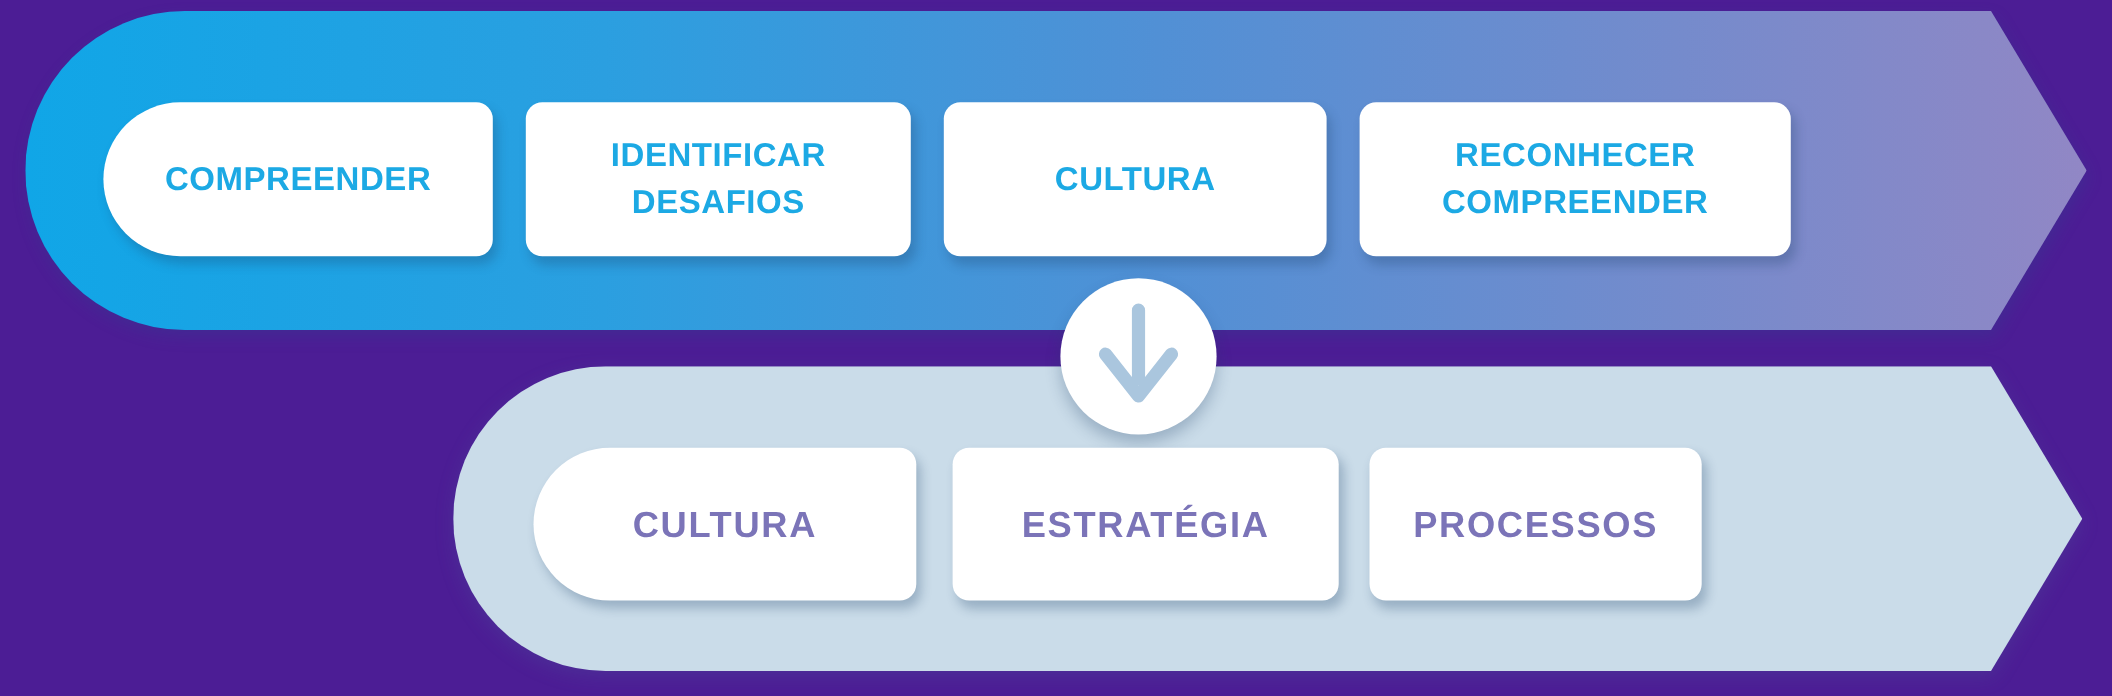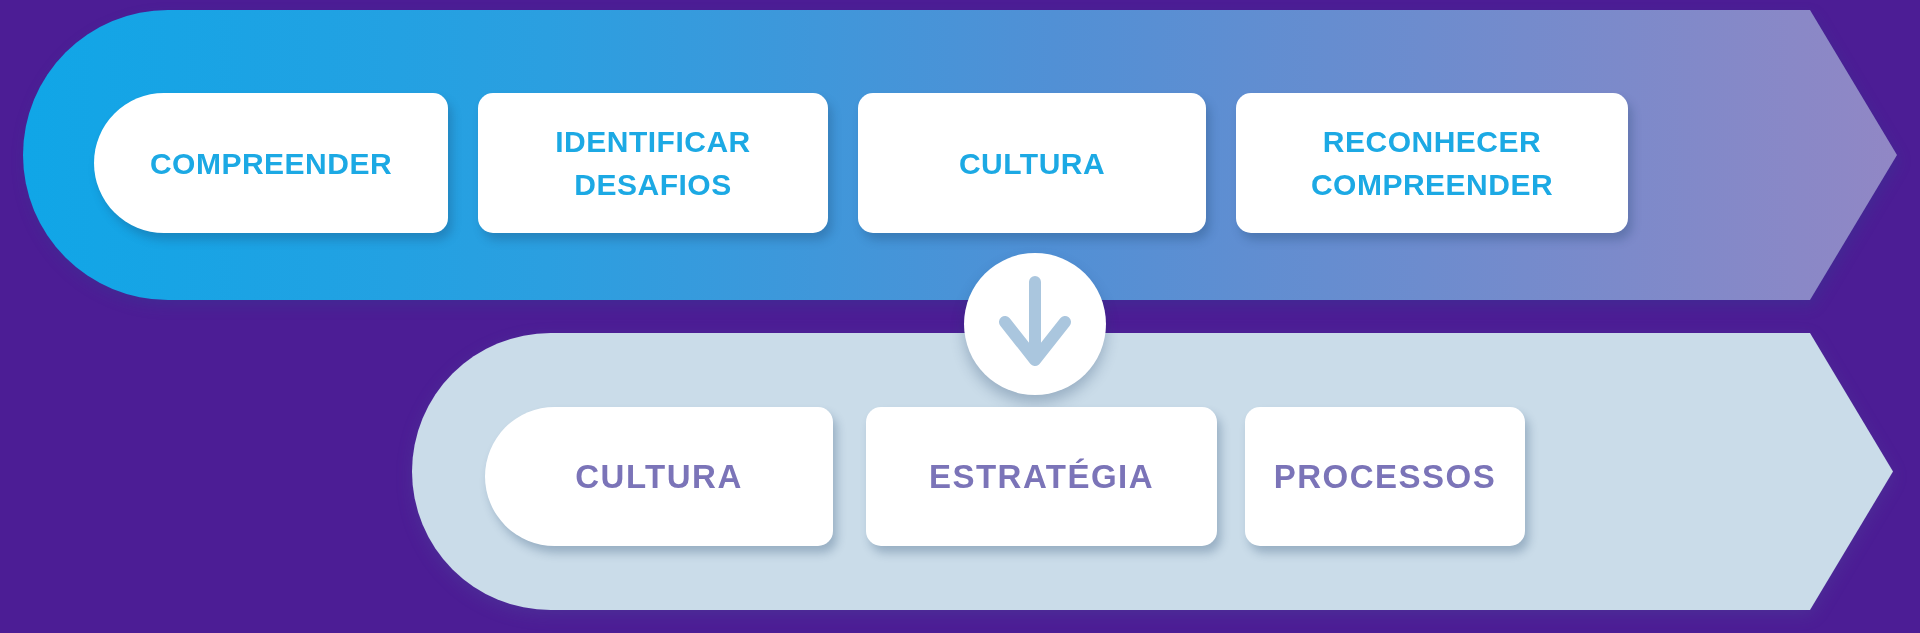--- a/index.html
+++ b/index.html
@@ -50,21 +50,21 @@
   .card-top { top: 93px; height: 140px; }
   .card-bottom { top: 407px; height: 139px; }
 
   .card-1 { left: 94px;  width: 354px; border-radius: 70px 15px 15px 70px; }
   .card-2 { left: 478px; width: 350px; }
   .card-3 { left: 858px; width: 348px; }
   .card-4 { left: 1236px; width: 392px; }
 
   .card-5 { left: 485px;  width: 348px; border-radius: 69.5px 15px 15px 69.5px; }
   .card-6 { left: 866px;  width: 351px; }
-  .card-7 { left: 1245px; width: 280px; align-items: center; }
+  .card-7 { left: 1245px; width: 302px; align-items: center; }
 
   .card-line {
     display: block;
     font-weight: 700;
   }
   .card-top .card-line {
     font-size: 30px;
     line-height: 43px;
     letter-spacing: 0.5px;
     color: var(--top-step-text, #1CA9E4);

